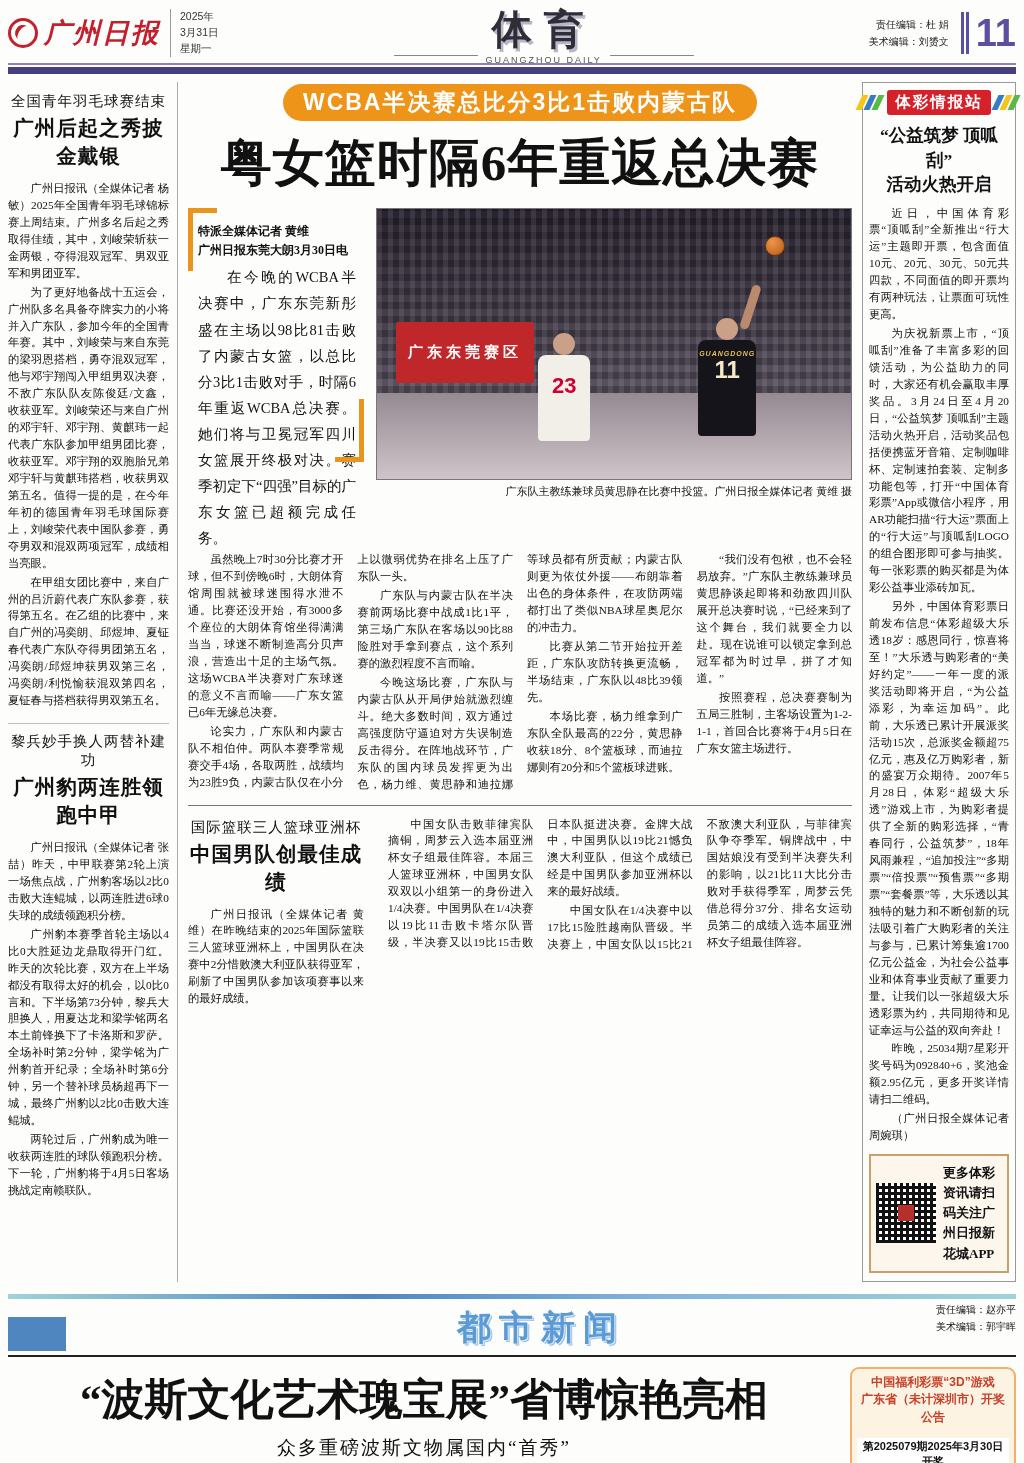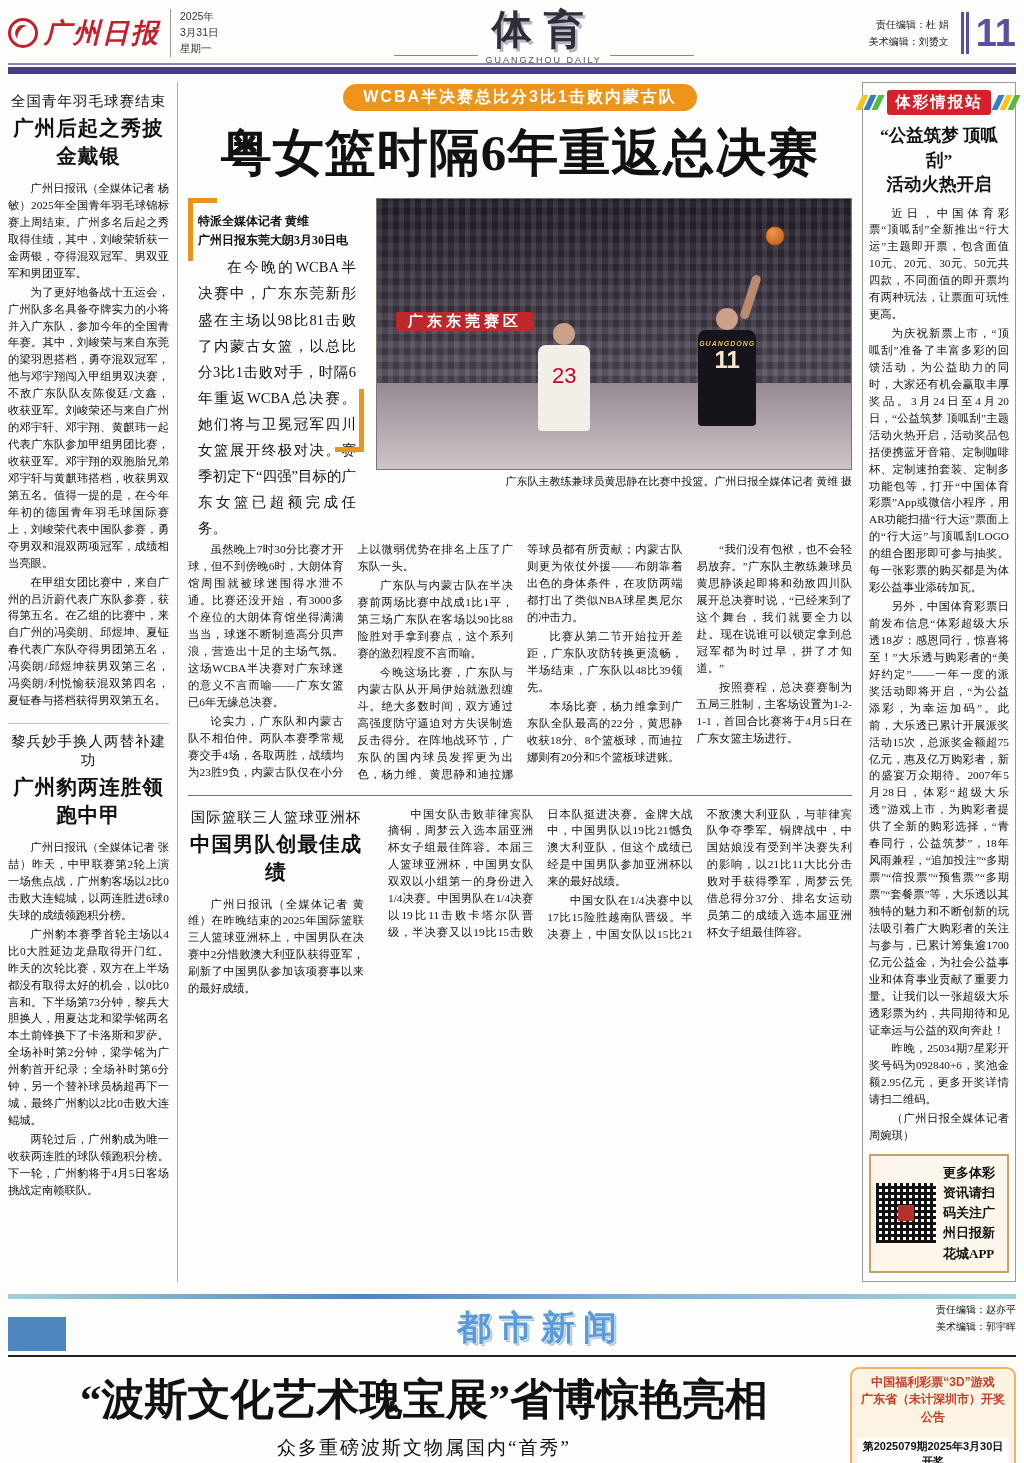--- a/index.html
+++ b/index.html
@@ -25,36 +25,36 @@
 .rule-thick{height:7px;background:#46407e;margin-top:2px;margin-bottom:8px;}
 
 
 .sports{display:grid;grid-template-columns:170px 1fr 154px;gap:10px;}
 .left-col{border-right:1px solid #aaa;padding:2px 8px 0 0;}
 .kicker{font-size:14.5px;text-align:center;letter-spacing:1px;margin:8px 0 3px;}
 .art-head{font-size:20.5px;font-weight:900;text-align:center;letter-spacing:1px;margin:2px 0 10px;}
 .bp,.tc-body p,.m-left p,.bottom-grid p,.weather-body p,.panyu p{font-size:11.3px;line-height:1.5;text-align:justify;text-indent:2em;margin-bottom:2px;}
 .art-sep{border:none;border-top:1px solid #bbb;margin:14px 0 4px;}
 
-.kicker-pill{display:block;width:max-content;margin:2px auto 8px;background:#ee9418;color:#fff;font-size:16px;font-weight:700;padding:3px 20px;border-radius:20px;letter-spacing:2px;font-family:"Liberation Sans",sans-serif;}
+.kicker-pill{display:block;width:max-content;margin:2px auto 8px;background:#ee9418;color:#fff;font-size:23px;font-weight:700;padding:3px 20px;border-radius:20px;letter-spacing:2px;font-family:"Liberation Sans",sans-serif;}
 .main-head{font-size:51px;font-weight:900;text-align:center;letter-spacing:1px;margin:0 0 10px;}
 .lead-row{display:grid;grid-template-columns:176px 1fr;gap:12px;}
 .lead-box{position:relative;padding:14px 8px 0 10px;}
 .lead-box::before{content:"";position:absolute;top:0;left:0;width:24px;height:58px;border-left:5px solid #e8951c;border-top:5px solid #e8951c;}
 .lead-box::after{content:"";position:absolute;bottom:26%;right:0;width:24px;height:58px;border-right:5px solid #e8951c;border-bottom:5px solid #e8951c;}
 .byline{font-size:12px;font-weight:700;line-height:1.6;}
 .lead{font-size:14.5px;line-height:1.8;text-align:justify;text-indent:2em;margin-top:4px;}
 .photo-basketball{position:relative;height:272px;border:1px solid #777;overflow:hidden;background:#3a3440;}
 .pb-crowd{position:absolute;inset:0 0 32% 0;background:repeating-linear-gradient(90deg,rgba(255,255,255,.09) 0 5px,transparent 5px 11px),repeating-linear-gradient(0deg,rgba(0,0,0,.25) 0 7px,transparent 7px 14px),linear-gradient(180deg,#28222e,#5a5260);}
 .pb-floor{position:absolute;left:0;right:0;bottom:0;height:32%;background:linear-gradient(180deg,#958a92,#cec4c9);}
-.pb-sign{position:absolute;left:4%;top:42%;background:#c0272b;color:#fff;font-size:15px;font-weight:700;letter-spacing:4px;padding:0 12px;border-radius:2px;}
+.pb-sign{position:absolute;left:4%;top:42%;background:#c0272b;color:#fff;font-size:15px;font-weight:700;letter-spacing:4px;padding:21px 12px;border-radius:2px;}
 .player{position:absolute;display:flex;flex-direction:column;align-items:center;}
 .p-head{width:22px;height:22px;border-radius:50%;background:#caa088;}
 .p1{left:34%;bottom:14%;}
-.p1 .p-jersey{width:52px;height:86px;background:#f2eee8;border-radius:8px 8px 4px 4px;color:#c03;font-weight:400;font-size:22px;text-align:center;padding-top:18px;font-family:"Liberation Sans",sans-serif;}
+.p1 .p-jersey{width:52px;height:86px;background:#f2eee8;border-radius:8px 8px 4px 4px;color:#c03;font-weight:700;font-size:22px;text-align:center;padding-top:18px;font-family:"Liberation Sans",sans-serif;}
 .p2{right:20%;bottom:16%;}
 .p2 .p-arm{width:9px;height:46px;background:#b98a6e;border-radius:5px;transform:rotate(18deg);margin-bottom:-12px;margin-left:46px;}
 .p2 .p-jersey{width:58px;height:96px;background:#15141a;border-radius:8px 8px 4px 4px;color:#f5e9c8;font-weight:900;text-align:center;font-family:"Liberation Sans",sans-serif;}
 .p2 .p-team{display:block;font-size:7px;letter-spacing:1px;margin-top:10px;color:#e8c15a;}
 .p2 .p-num{font-size:24px;line-height:1.1;}
 .pb-ball{position:absolute;right:14%;top:10%;width:20px;height:20px;border-radius:50%;background:radial-gradient(circle at 35% 30%,#f0944a,#b55a17);border:1px solid #6e3a0e;}
 .photo-cap{font-size:11px;text-align:right;margin:4px 0 10px;}
 .main-body{column-count:4;column-gap:14px;padding-bottom:12px;border-bottom:1px solid #777;margin-bottom:10px;}
 .b3x3{display:grid;grid-template-columns:176px 1fr;gap:24px;margin-top:4px;}
 .b3x3 .cols{column-count:3;column-gap:14px;}

